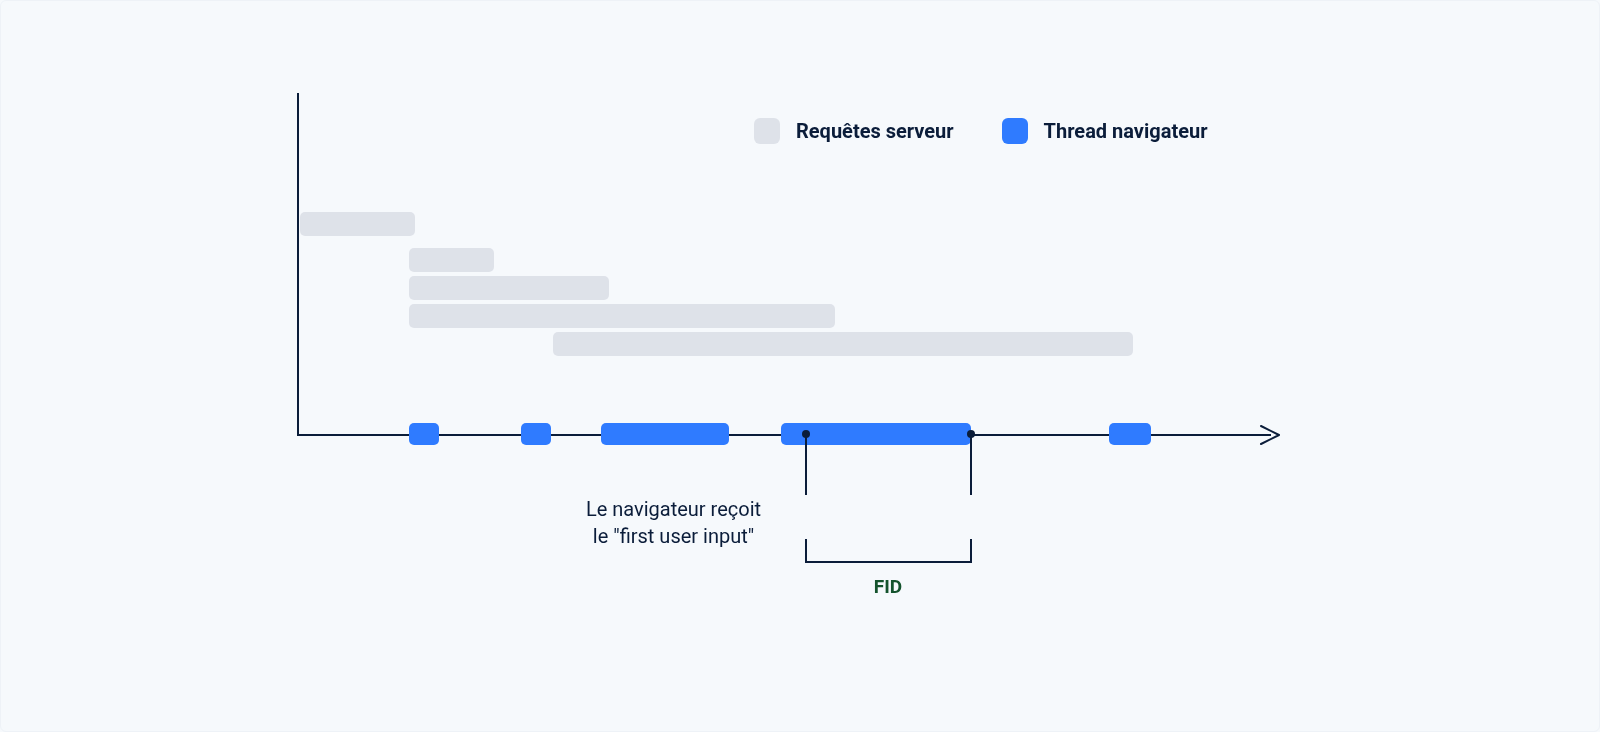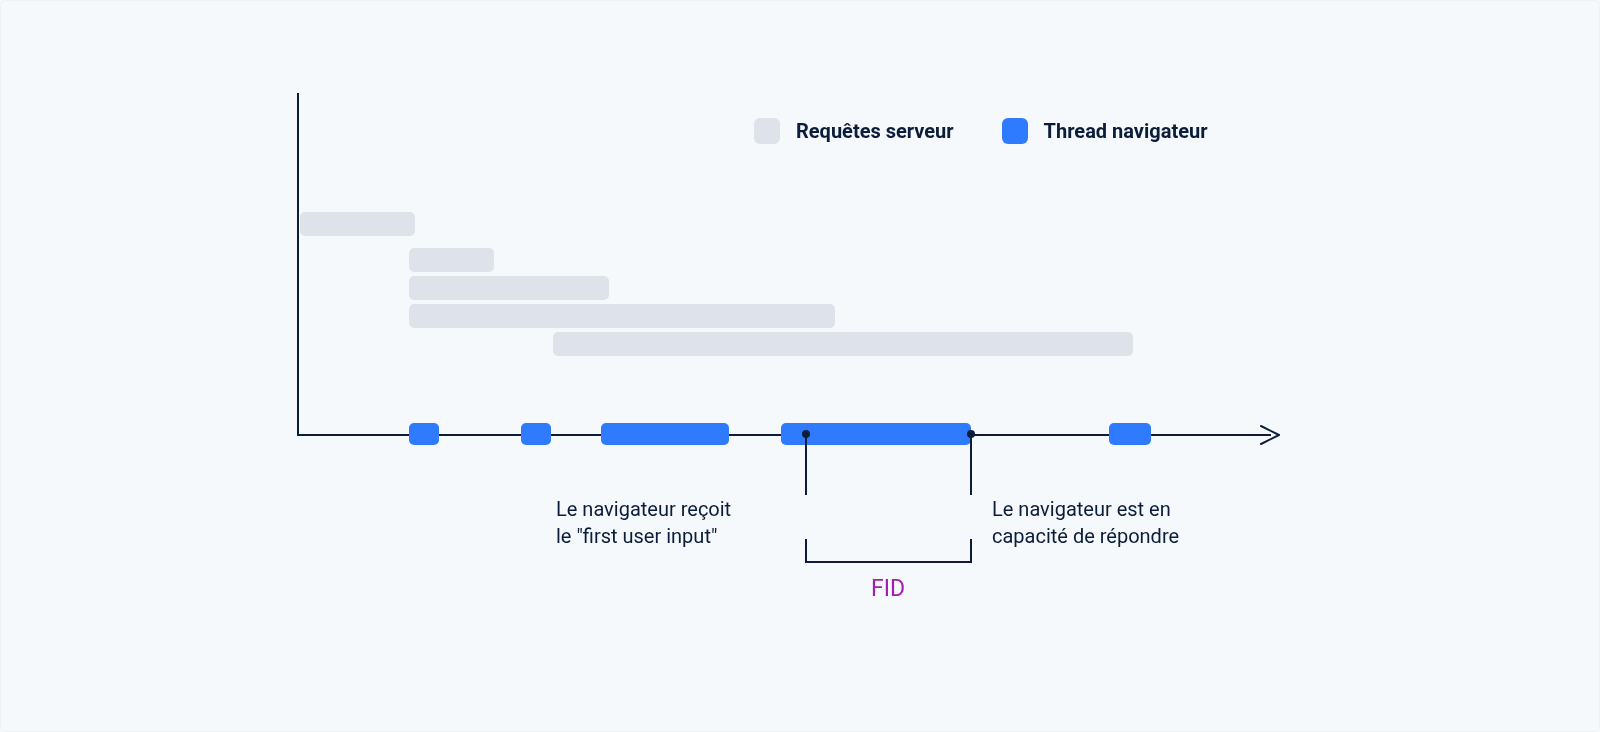--- a/index.html
+++ b/index.html
@@ -99,26 +99,26 @@
     background: #0b1d3a;
   }
 
   
   .anno {
     position: absolute;
     font-size: 20px;
     color: #0b1d3a;
     line-height: 1.35;
   }
-  .anno.right-align { text-align: left; }
+  .anno.right-align { text-align: center; }
   .fid-label {
     position: absolute;
-    font-weight: 400;
-    font-size: 23px;
-    color: #a21caf;
+    font-weight: 700;
+    font-size: 19px;
+    color: #14532d;
     transform: translateX(-50%);
   }
 </style>
 </head>
 <body>
 
 <div class="stage">
 
   <div class="y-axis" style="left:296px; top:92px; height:341px;"></div>
   <div class="x-axis" style="left:296px; top:433px; width:974px;"></div>
@@ -156,24 +156,20 @@
   <div class="marker-dot" style="left:805px; top:433px;"></div>
   <div class="marker-line" style="left:804px; top:433px; height:61px;"></div>
 
   <div class="marker-dot" style="left:970px; top:433px;"></div>
   <div class="marker-line" style="left:969px; top:433px; height:61px;"></div>
 
   <div class="anno right-align" style="left:555px; top:495px; width:235px;">
     <div>Le navigateur reçoit</div>
     <div>le "first user input"</div>
   </div>
-  <div class="anno" style="left:991px; top:495px; width:260px;">
-    <div>Le navigateur est en</div>
-    <div>capacité de répondre</div>
-  </div>
 
   <div class="bracket-v" style="left:804px; top:538px; height:24px;"></div>
   <div class="bracket-v" style="left:969px; top:538px; height:24px;"></div>
   <div class="bracket-h" style="left:804px; top:560px; width:167px;"></div>
 
   <div class="fid-label" style="left:887px; top:574px;">FID</div>
 
 </div>
 
 </body></html>

